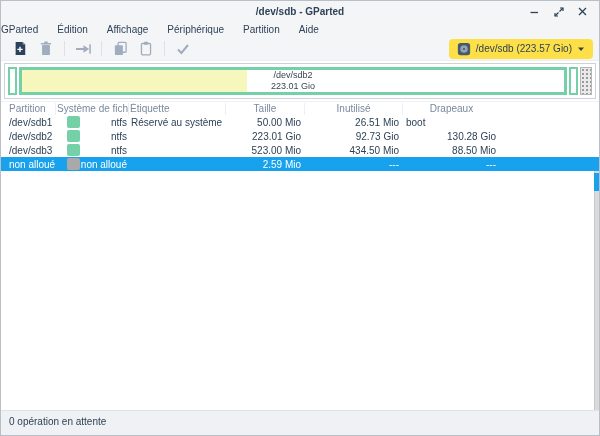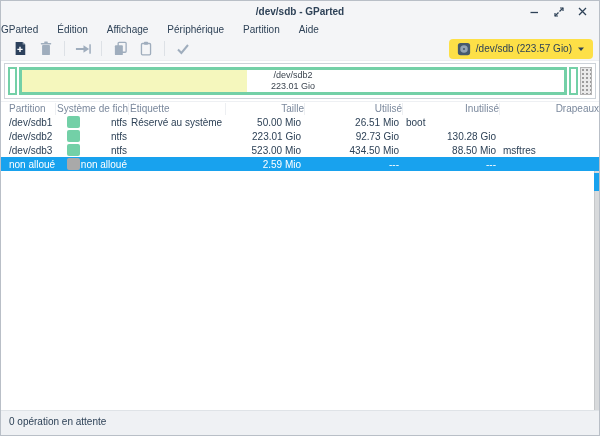--- a/index.html
+++ b/index.html
@@ -67,21 +67,21 @@
   .thead, .trow {
     display: grid; height: 14px; align-items: center;
     grid-template-columns: 55px 73px 97px 79px 98px 97px 1fr;
     font-size: 10px;
   }
   .thead { color: var(--header-text, #7b899d); border-top: 1px solid #eef0f3; }
   .thead .hcell { height: 12px; line-height: 12px; border-right: 1px solid #edeff2; white-space: nowrap; overflow: hidden; }
   .thead .hcell:last-child { border-right: none; }
   .h-left { text-align: left; padding-left: 8px; }
   .h-left2 { text-align: left; padding-left: 1px; }
-  .h-center { text-align: right; }
+  .h-center { text-align: center; }
   .trow { color: var(--text-dark, #2e4257); }
   .trow.selected { background: var(--accent-blue, #18a2ee); color: #fff; }
   .cell { white-space: nowrap; overflow: hidden; }
   .c-part { padding-left: 8px; }
   .c-fs { display: flex; align-items: center; }
   .sw { width: 13px; height: 12px; border-radius: 2px; margin-left: 11px; flex: 0 0 13px; }
   .fsname { flex: 1; text-align: right; padding-right: 2px; }
   .c-label { padding-left: 2px; }
   .c-num { text-align: right; padding-right: 4px; }
   .c-flags { padding-left: 3px; }
@@ -208,21 +208,20 @@
       <div class="seg unalloc"></div>
     </div>
   </div>
 
   <div class="ptable">
     <div class="thead">
       <div class="hcell h-left">Partition</div>
       <div class="hcell h-left2">Système de fichiers</div>
       <div class="hcell h-left2">Étiquette</div>
       <div class="hcell h-center">Taille</div>
-      <div class="hcell h-center">Utilisé</div>
       <div class="hcell h-center">Inutilisé</div>
       <div class="hcell h-center">Drapeaux</div>
     </div>
     <div>
         <div class="trow">
           <div class="cell c-part">/dev/sdb1</div>
           <div class="cell c-fs">
             <span class="sw" style="background: rgb(115, 208, 167);"></span>
             <span class="fsname">ntfs</span>
           </div>
@@ -246,21 +245,20 @@
         <div class="trow">
           <div class="cell c-part">/dev/sdb3</div>
           <div class="cell c-fs">
             <span class="sw" style="background: rgb(115, 208, 167);"></span>
             <span class="fsname">ntfs</span>
           </div>
           <div class="cell c-label"></div>
           <div class="cell c-num">523.00 Mio</div>
           <div class="cell c-num">434.50 Mio</div>
           <div class="cell c-num">88.50 Mio</div>
-          <div class="cell c-flags">msftres</div>
         </div>
         <div class="trow selected">
           <div class="cell c-part">non alloué</div>
           <div class="cell c-fs">
             <span class="sw" style="background: rgb(169, 169, 169);"></span>
             <span class="fsname">non alloué</span>
           </div>
           <div class="cell c-label"></div>
           <div class="cell c-num">2.59 Mio</div>
           <div class="cell c-num">---</div>

